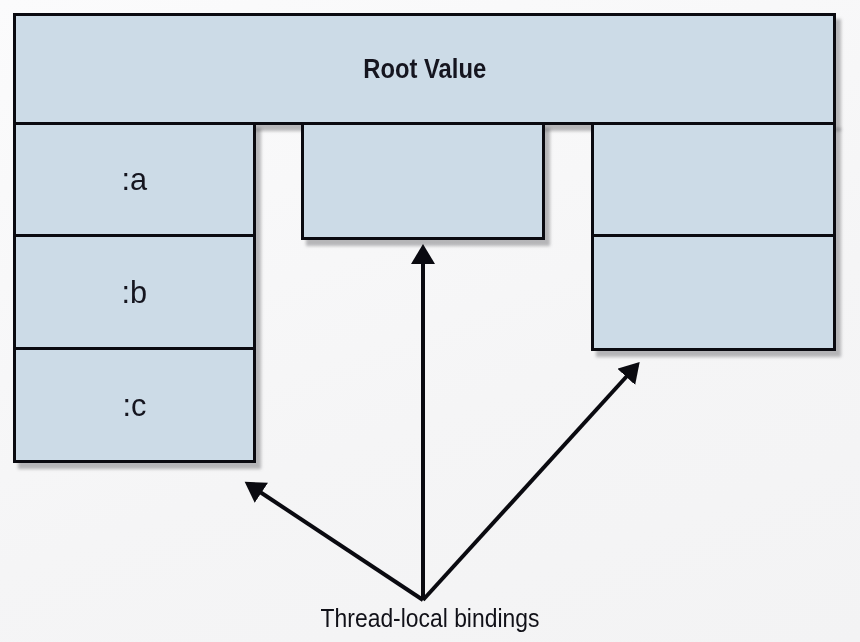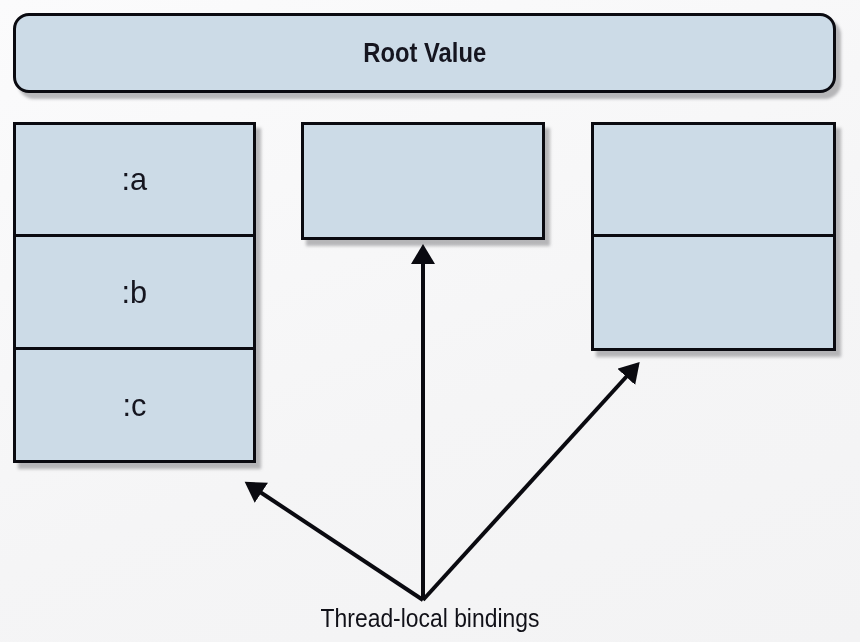--- a/index.html
+++ b/index.html
@@ -16,22 +16,22 @@
   }
   .box {
     position: absolute;
     box-sizing: border-box;
     background: #ccdbe7;
     border: 3px solid #0a0a10;
     box-shadow: 5px 6px 3px rgba(60, 60, 65, 0.35);
   }
   .root {
     left: 13px; top: 13px;
-    width: 823px; height: 80px;
-    display: flex; align-items: center; justify-content: center; border-radius: 16px;
+    width: 823px; height: 112px;
+    display: flex; align-items: center; justify-content: center;
   }
   .root-label {
     font-size: 27px;
     font-weight: bold;
     color: #15151f;
     transform: scaleX(0.88);
     letter-spacing: 0px;
     white-space: nowrap;
   }
   .col-left {

